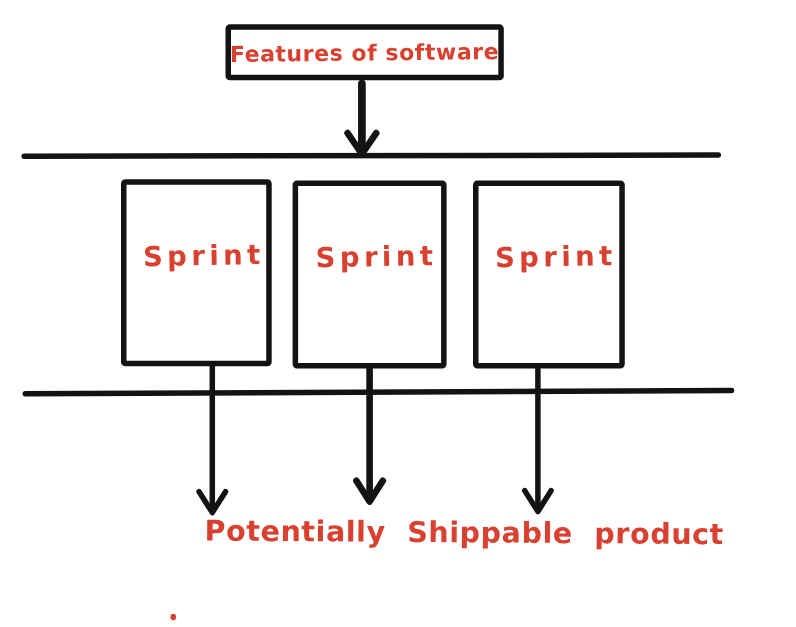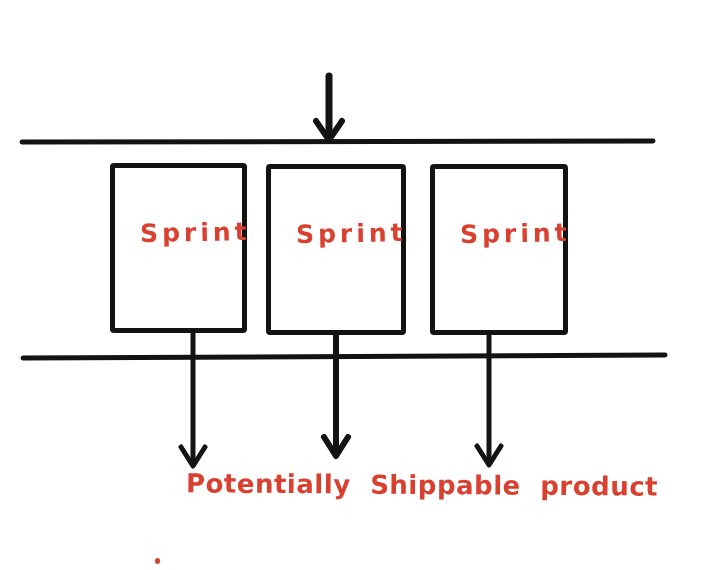--- a/index.html
+++ b/index.html
@@ -47,21 +47,22 @@
     display: flex;
     align-items: center;
     justify-content: center;
   }
   .features-label {
     font-size: 20px;
     letter-spacing: 0.5px;
     transform: rotate(-0.6deg);
   }
   .sprint-box {
-    padding: 50px 0 0 25px;
+    padding: 50px 0 0 13px;
+    text-align: center;
   }
   .sprint-box-1 { left: 110px; top: 163px; width: 137px; height: 170px; }
   .sprint-box-2 { left: 266px; top: 164px; width: 140px; height: 171px; }
   .sprint-box-3 { left: 430px; top: 164px; width: 138px; height: 171px; }
   .sprint-label {
     font-size: 25px;
     letter-spacing: 4px;
     transform: rotate(-1deg);
     display: inline-block;
   }
@@ -109,20 +110,23 @@
       <path class="ink-stroke" stroke-width="6" d="M336,336 L336,451"></path>
       <path class="ink-stroke" stroke-width="6" d="M324,437 L336,456 L348,437"></path>
     </g>
 
     <g>
       <path class="ink-stroke" stroke-width="5" d="M489,336 L489,460"></path>
       <path class="ink-stroke" stroke-width="5" d="M477,446 L489,465 L501,446"></path>
     </g>
   </svg>
 
+  <div class="hand-box features-box">
+    <span class="red-text features-label">Features of software</span>
+  </div>
 
   <div class="hand-box sprint-box sprint-box-1">
     <span class="red-text sprint-label">Sprint</span>
   </div>
   <div class="hand-box sprint-box sprint-box-2">
     <span class="red-text sprint-label">Sprint</span>
   </div>
   <div class="hand-box sprint-box sprint-box-3">
     <span class="red-text sprint-label">Sprint</span>
   </div>

